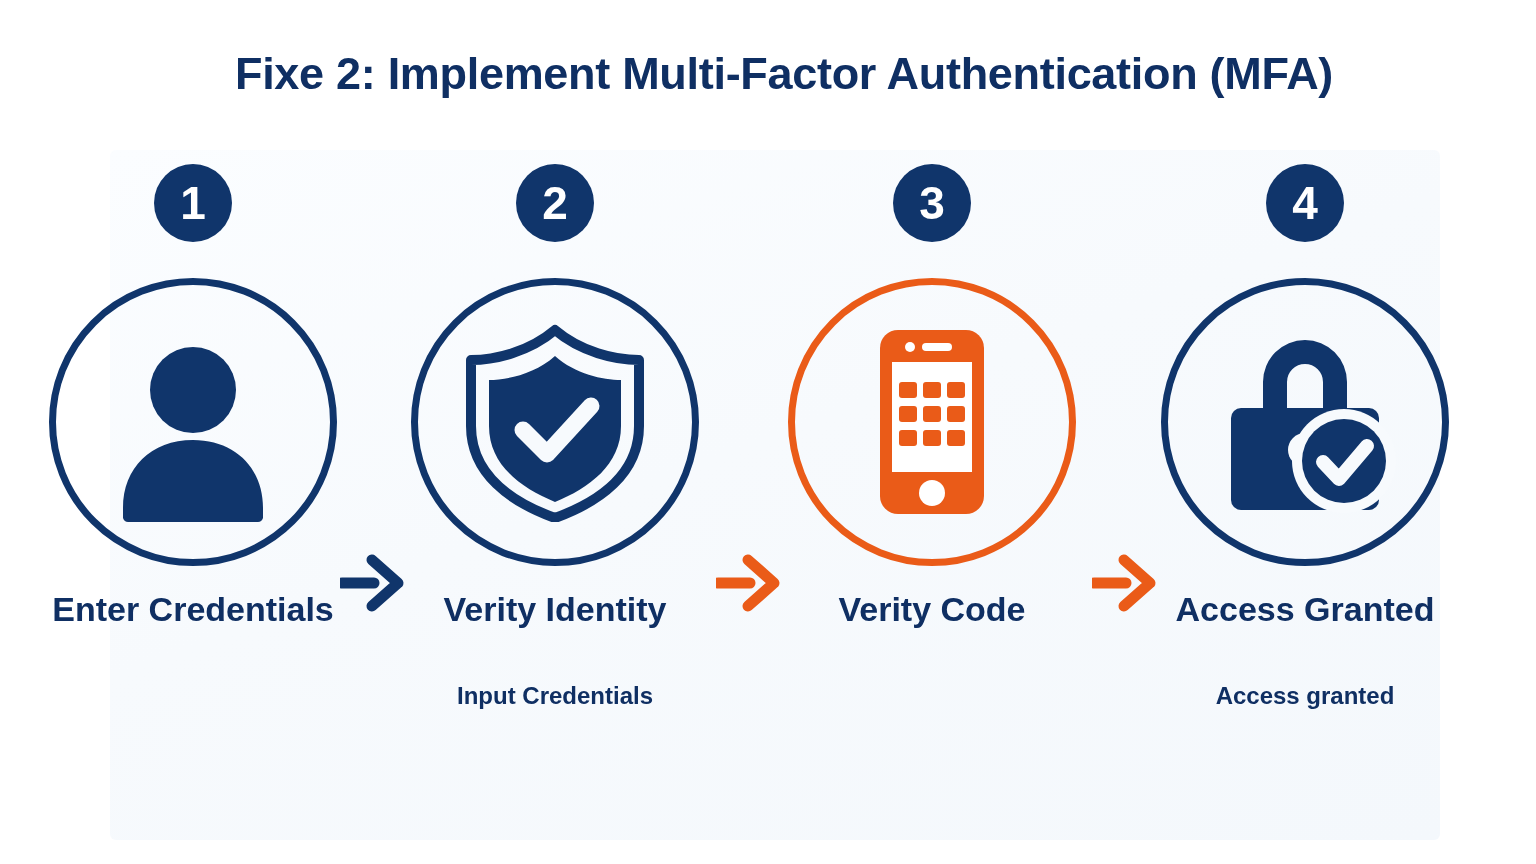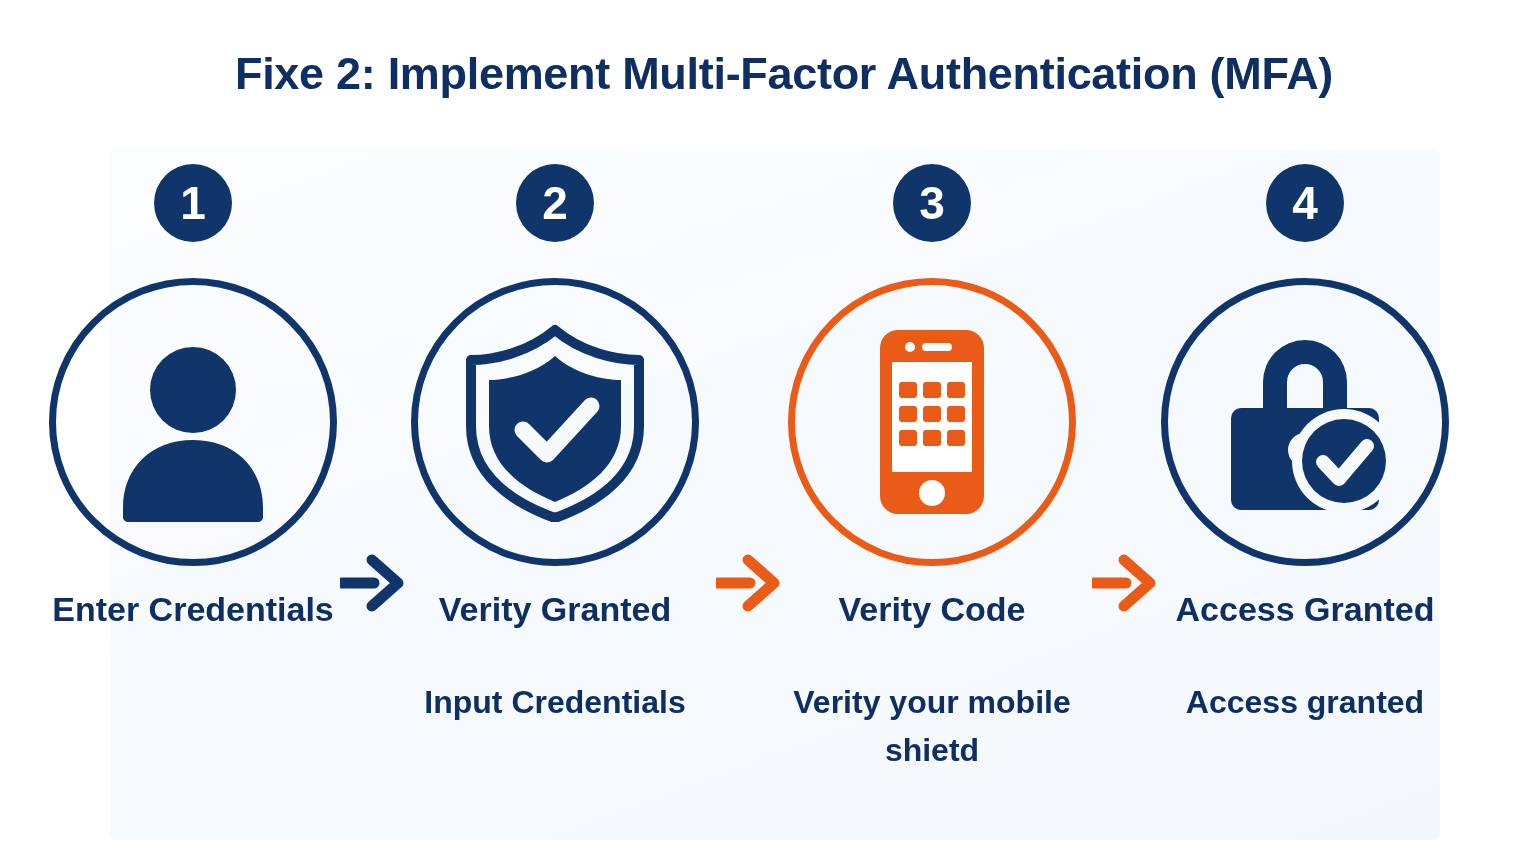--- a/index.html
+++ b/index.html
@@ -109,21 +109,21 @@
     color: #0f2f63;
     white-space: nowrap;
   }
   .step-caption {
     position: absolute;
     top: 528px;
     left: 50%;
     transform: translateX(-50%);
     width: 340px;
     text-align: center;
-    font-size: 32px;
+    font-size: 24px;
     font-weight: bold;
     color: #0f2f63;
     line-height: 1.5;
   }
 
   .arrow {
     position: absolute;
     top: 402px;
     width: 70px;
     height: 62px;
@@ -169,21 +169,21 @@
       <div class="badge">2</div>
       <div class="circle">
         <div class="icon-wrap">
           <svg viewBox="0 0 200 200" xmlns="http://www.w3.org/2000/svg">
             <path d="M100 8 C 74 30, 40 38, 16 38 L16 104 C16 152, 56 180, 100 196 C144 180, 184 152, 184 104 L184 38 C160 38, 126 30, 100 8 Z" fill="none" stroke="#10356b" stroke-width="10" stroke-linejoin="round"></path>
             <path d="M100 34 C 80 52, 52 58, 34 58 L34 104 C34 143, 66 166, 100 180 C134 166, 166 143, 166 104 L166 58 C148 58, 120 52, 100 34 Z" fill="#10356b"></path>
             <polyline points="68,108 92,132 136,84" fill="none" stroke="#f7fafd" stroke-width="17" stroke-linecap="round" stroke-linejoin="round"></polyline>
           </svg>
         </div>
       </div>
-      <div class="step-label">Verity Granted</div>
+      <div class="step-label">Verity Identity</div>
       <div class="step-caption">Input Credentials</div>
     </div>
 
     <div class="arrow arrow-2">
       <svg viewBox="0 0 70 62" xmlns="http://www.w3.org/2000/svg">
         <line x1="2" y1="31" x2="34" y2="31" stroke="#ea5b18" stroke-width="11" stroke-linecap="round"></line>
         <polyline points="32,8 58,31 32,54" fill="none" stroke="#ea5b18" stroke-width="11" stroke-linecap="round" stroke-linejoin="round"></polyline>
       </svg>
     </div>
 
@@ -205,21 +205,20 @@
               <rect x="91" y="84" width="18" height="16" rx="3"></rect>
               <rect x="115" y="84" width="18" height="16" rx="3"></rect>
               <rect x="67" y="108" width="18" height="16" rx="3"></rect>
               <rect x="91" y="108" width="18" height="16" rx="3"></rect>
               <rect x="115" y="108" width="18" height="16" rx="3"></rect>
             </g>
           </svg>
         </div>
       </div>
       <div class="step-label">Verity Code</div>
-      <div class="step-caption">Verity your mobile shietd</div>
     </div>
 
     <div class="arrow arrow-3">
       <svg viewBox="0 0 70 62" xmlns="http://www.w3.org/2000/svg">
         <line x1="2" y1="31" x2="34" y2="31" stroke="#ea5b18" stroke-width="11" stroke-linecap="round"></line>
         <polyline points="32,8 58,31 32,54" fill="none" stroke="#ea5b18" stroke-width="11" stroke-linecap="round" stroke-linejoin="round"></polyline>
       </svg>
     </div>
 
     <div class="step step-4">

